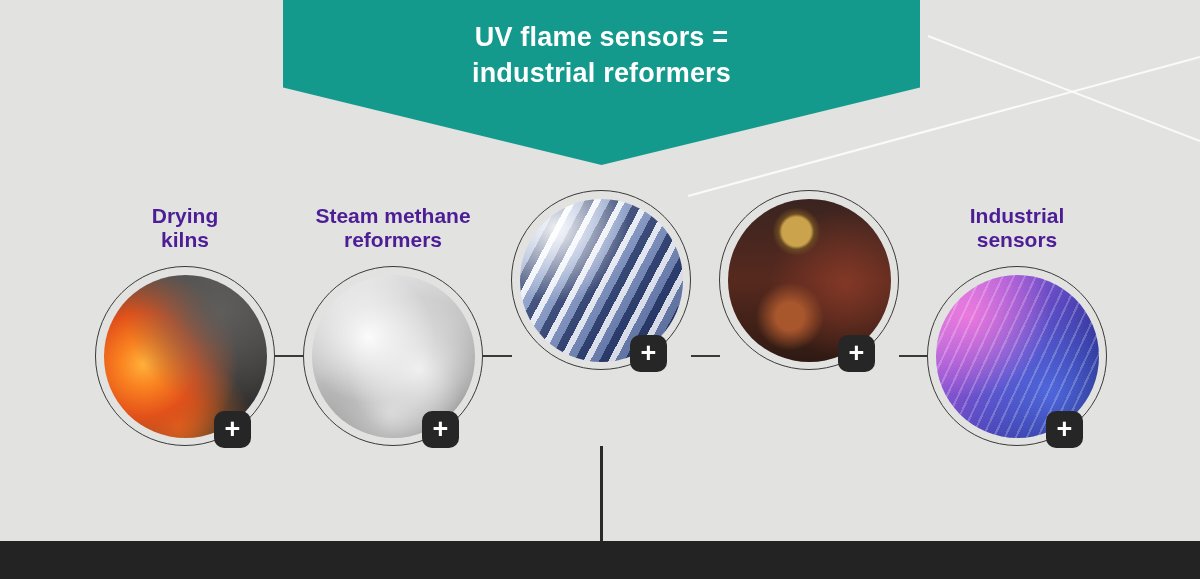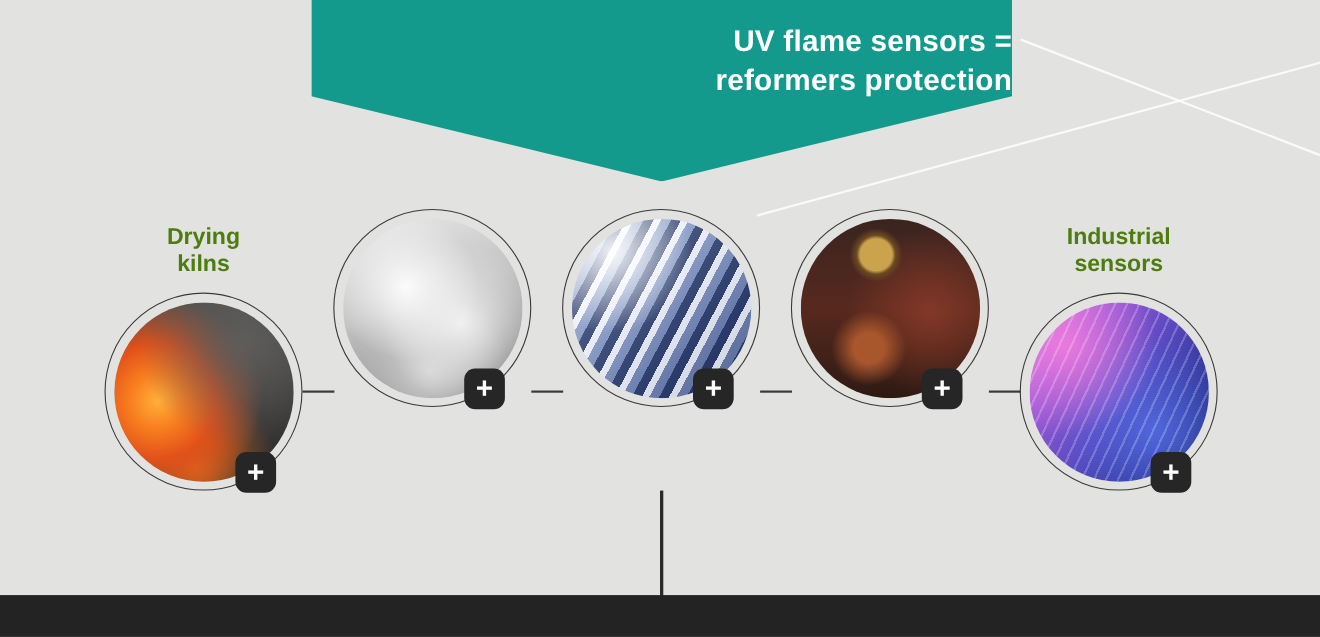--- a/index.html
+++ b/index.html
@@ -12,33 +12,33 @@
   }
 
   
   .bg-lines { position:absolute; inset:0; z-index:1; pointer-events:none; }
 
   
   .banner {
     position:absolute; left:283px; top:0; width:637px; height:165px;
     background:#149a8c;
     clip-path:polygon(0 0, 100% 0, 100% 53%, 50% 100%, 0 53%);
-    z-index:3; color:#ffffff; text-align:right;
+    z-index:3; color:#ffffff; text-align:center;
     padding-top:20px; font-weight:bold; font-size:27px; line-height:1.32;
     letter-spacing:.2px;
   }
 
   
   .item {
     position:absolute; top:190px; width:210px; z-index:4;
     display:flex; flex-direction:column; align-items:center;
   }
   .item-label {
     height:62px; display:flex; align-items:flex-end; justify-content:center;
-    text-align:center; color:#4d7c0f; font-weight:bold; font-size:21px;
+    text-align:center; color:#4c1d95; font-weight:bold; font-size:21px;
     line-height:1.15; white-space:pre-line; margin-bottom:14px;
   }
   .circle-wrap {
     position:relative; width:180px; height:180px; border-radius:50%;
     border:1.6px solid #3a3a3a;
     display:flex; align-items:center; justify-content:center;
   }
   .photo { width:163px; height:163px; border-radius:50%; }
 
   .photo-fire {
@@ -101,39 +101,41 @@
 
 <div class="canvas">
 
   <svg class="bg-lines" width="1200" height="579" viewBox="0 0 1200 579">
     <line x1="688" y1="196" x2="1200" y2="57" stroke="#ffffff" stroke-width="2" opacity="0.85"></line>
     <line x1="928" y1="36" x2="1200" y2="141" stroke="#ffffff" stroke-width="2" opacity="0.85"></line>
   </svg>
 
   <div class="banner">
     <div>UV flame sensors =</div>
-    <div>reformers protection</div>
+    <div>industrial reformers</div>
   </div>
 
   <div class="connector" style="left:275px; width:29px;"></div>
   <div class="connector" style="left:483px; width:29px;"></div>
   <div class="connector" style="left:691px; width:29px;"></div>
   <div class="connector" style="left:899px; width:29px;"></div>
   <div class="connector-vertical"></div>
 
   <div class="item" style="left:80px;">
     <div class="item-label">Drying
 kilns</div>
     <div class="circle-wrap">
       <div class="photo photo-fire"></div>
       <button class="plus-btn">+</button>
     </div>
   </div>
 
   <div class="item" style="left:288px;">
+    <div class="item-label">Steam methane
+reformers</div>
     <div class="circle-wrap">
       <div class="photo photo-steam"></div>
       <button class="plus-btn">+</button>
     </div>
   </div>
 
   <div class="item" style="left:496px;">
     <div class="circle-wrap">
       <div class="photo photo-turbine"></div>
       <button class="plus-btn">+</button>

